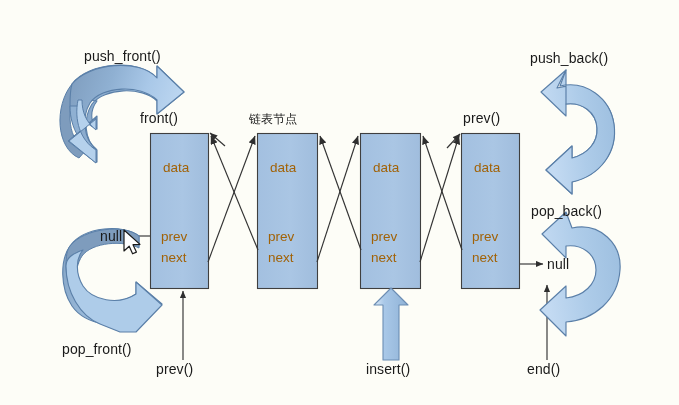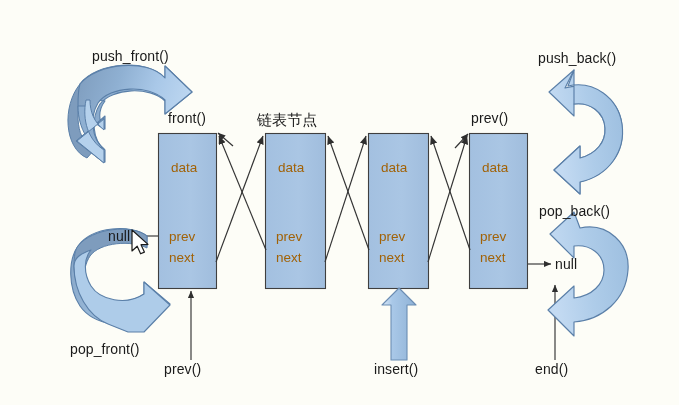--- a/index.html
+++ b/index.html
@@ -3,30 +3,30 @@
 <meta charset="utf-8">
 <style>
   html,body{margin:0;padding:0;}
   body{
     width:679px;height:405px;
     background:#fdfdf7;
     font-family:"Liberation Sans","DejaVu Sans",sans-serif;
     overflow:hidden;
     position:relative;
   }
-  #stage{position:absolute;left:0;top:0;width:561px;height:405px;margin-left:8px;}
+  #stage{position:absolute;left:0;top:0;width:561px;height:405px;}
   svg.layer{position:absolute;left:0;top:0;width:679px;height:405px;}
   .lbl{
     position:absolute;
     color:#1a1a1a;
     font-size:14px;
     white-space:nowrap;
     letter-spacing:.1px;
   }
-  .lbl.cn{font-family:"DejaVu Sans",sans-serif;font-size:15px;}
+  .lbl.cn{font-family:"DejaVu Sans",sans-serif;font-size:12px;}
   .node-txt{
     position:absolute;
     color:#a16207;
     font-size:13.5px;
     white-space:nowrap;
   }
 </style>
 </head>
 <body>
 
@@ -165,21 +165,21 @@
     <g transform="translate(124,230)">
       <path d="M0,0 L0,21 L5.2,16.2 L8.6,23.8 L12.4,22.1 L9.0,14.7 L16,14.4 z" fill="#ffffff" stroke="#1a1a1a" stroke-width="1.2" stroke-linejoin="round"></path>
     </g>
   </svg>
 
   <div class="lbl" style="left:84px;  top:48px;">push_front()</div>
   <div class="lbl" style="left:530px; top:50px;">push_back()</div>
   <div class="lbl" style="left:62px;  top:341px;">pop_front()</div>
   <div class="lbl" style="left:531px; top:203px;text-align:right;">pop_back()</div>
 
-  <div class="lbl" style="left:160px; top:110px;">front()</div>
+  <div class="lbl" style="left:140px; top:110px;">front()</div>
   <div class="lbl" style="left:463px; top:110px;">prev()</div>
   <div class="lbl cn" style="left:249px; top:111px;">链表节点</div>
 
   <div class="lbl" style="left:156px; top:361px;">prev()</div>
   <div class="lbl" style="left:366px; top:361px;text-align:center;">insert()</div>
   <div class="lbl" style="left:527px; top:361px;">end()</div>
 
   <div class="lbl" style="left:100px; top:228px;">null</div>
   <div class="lbl" style="left:547px; top:256px;">null</div>
 

